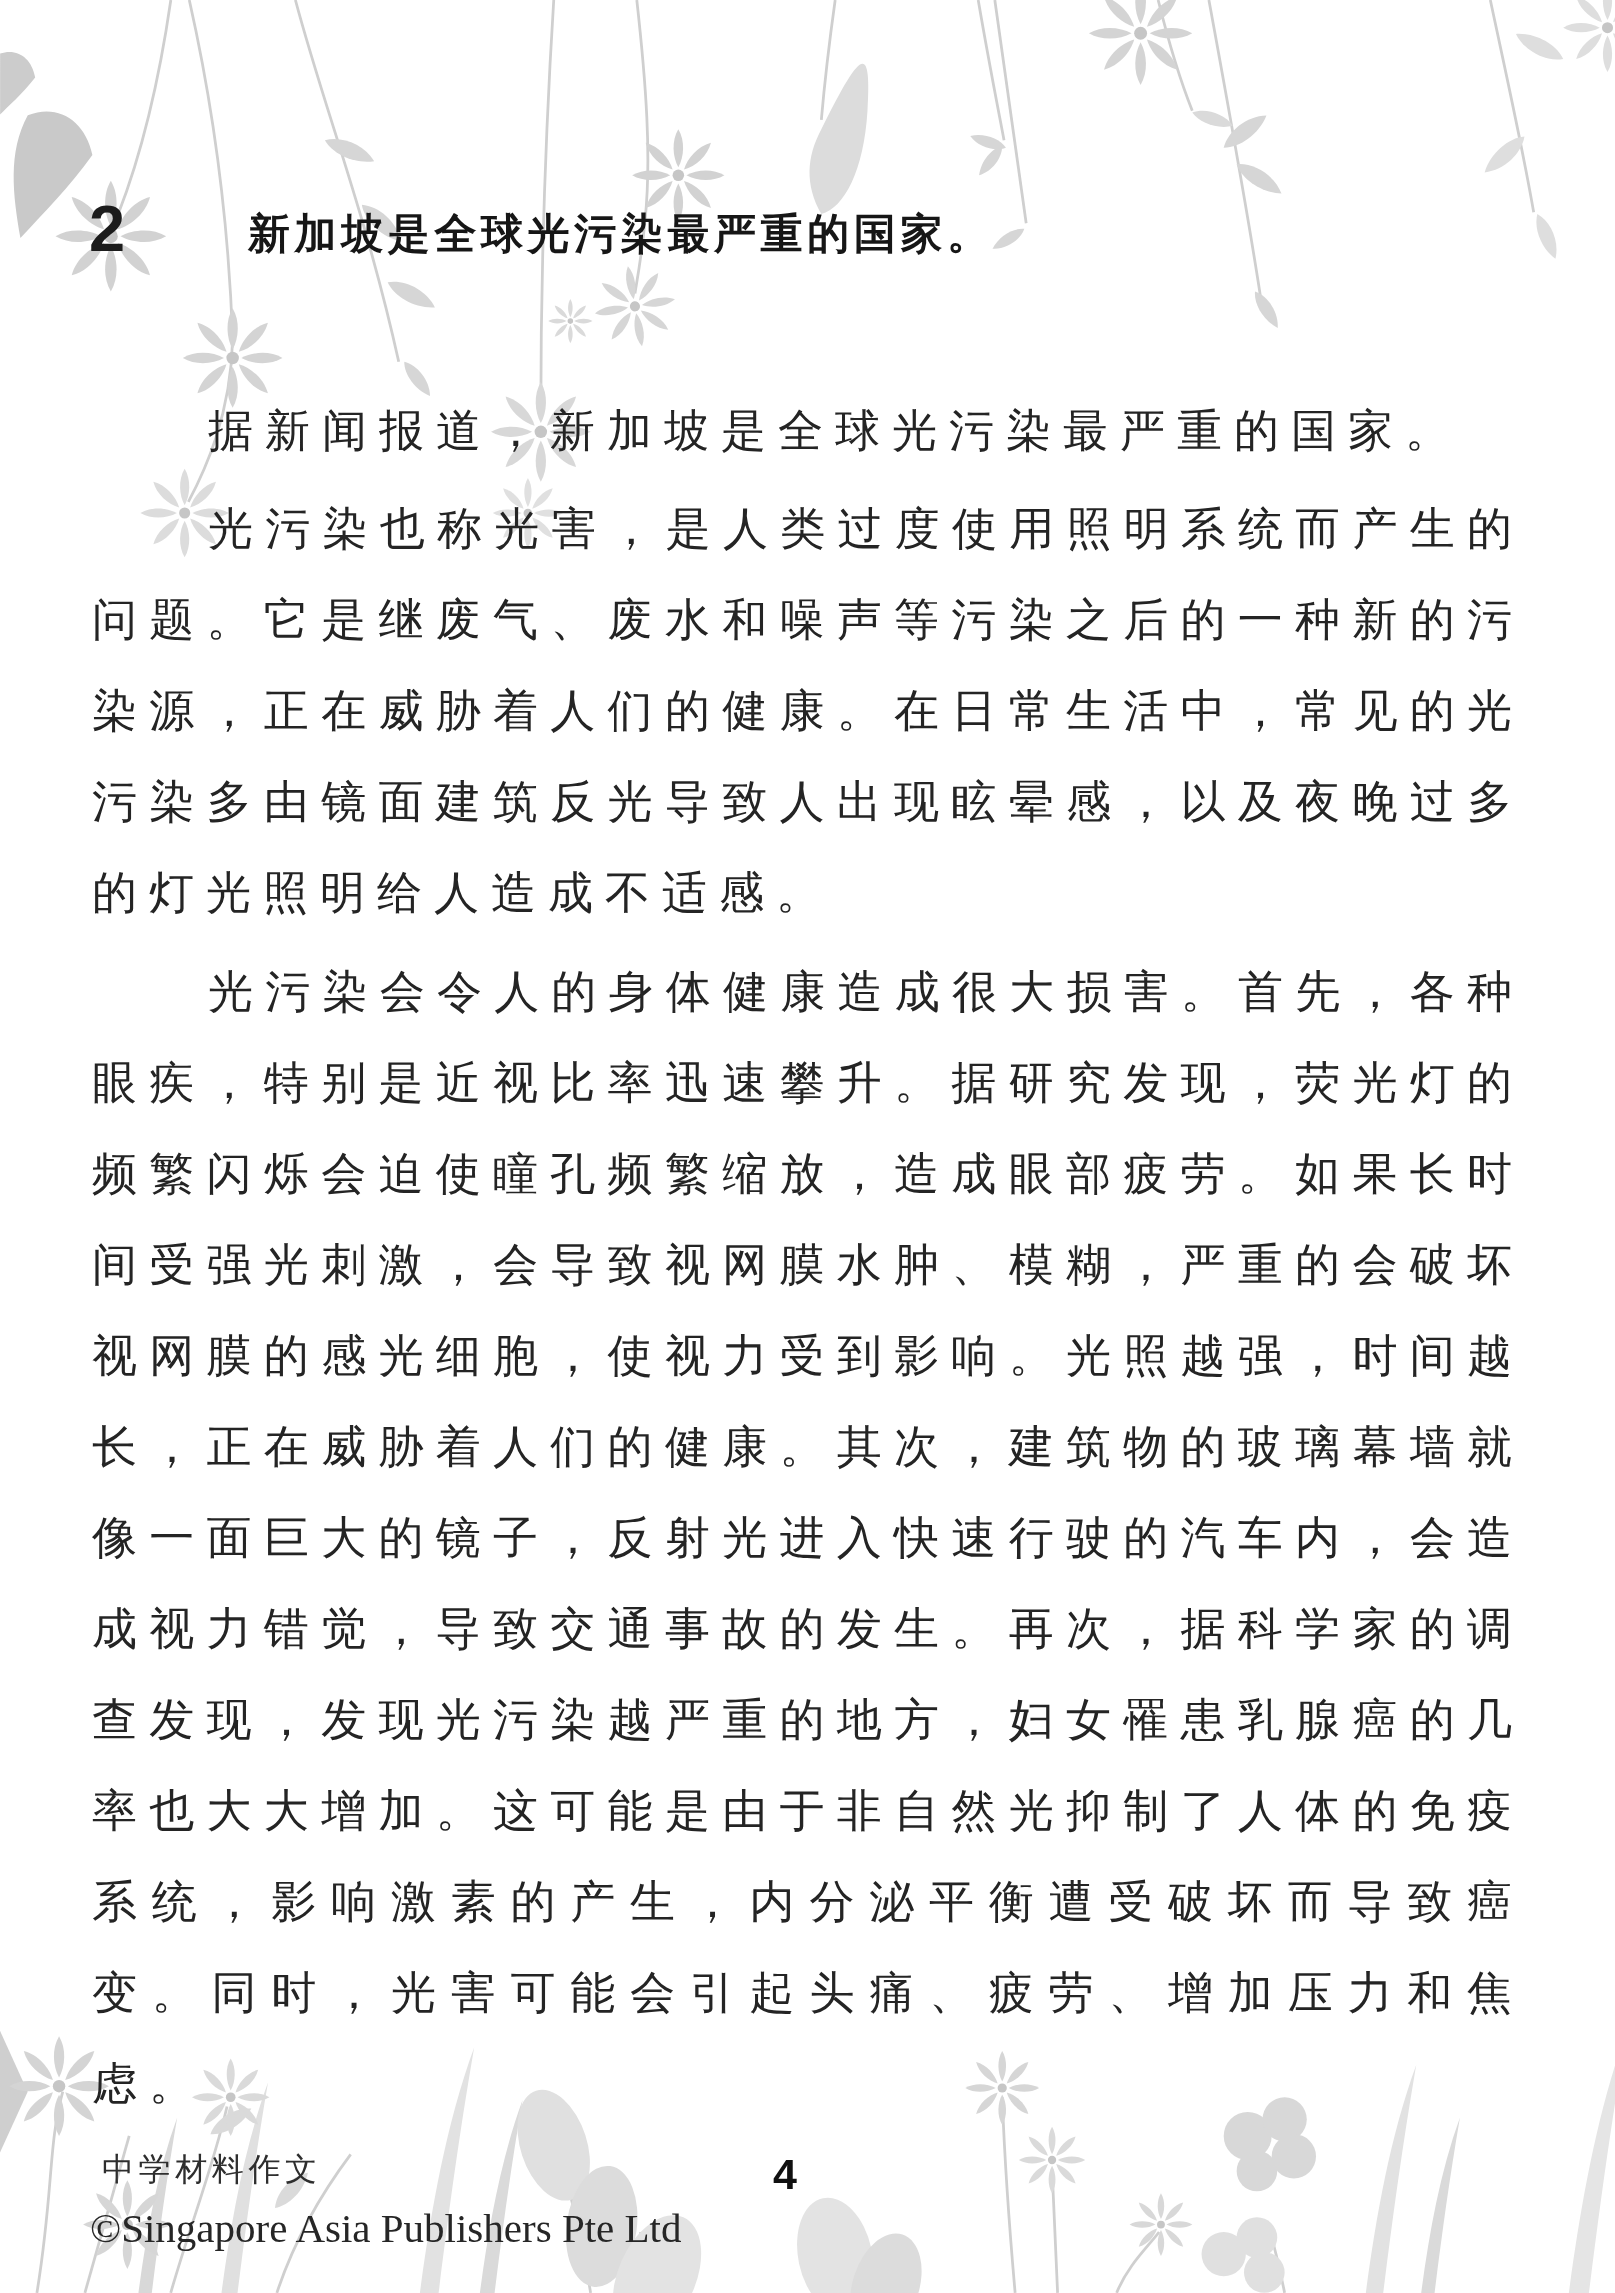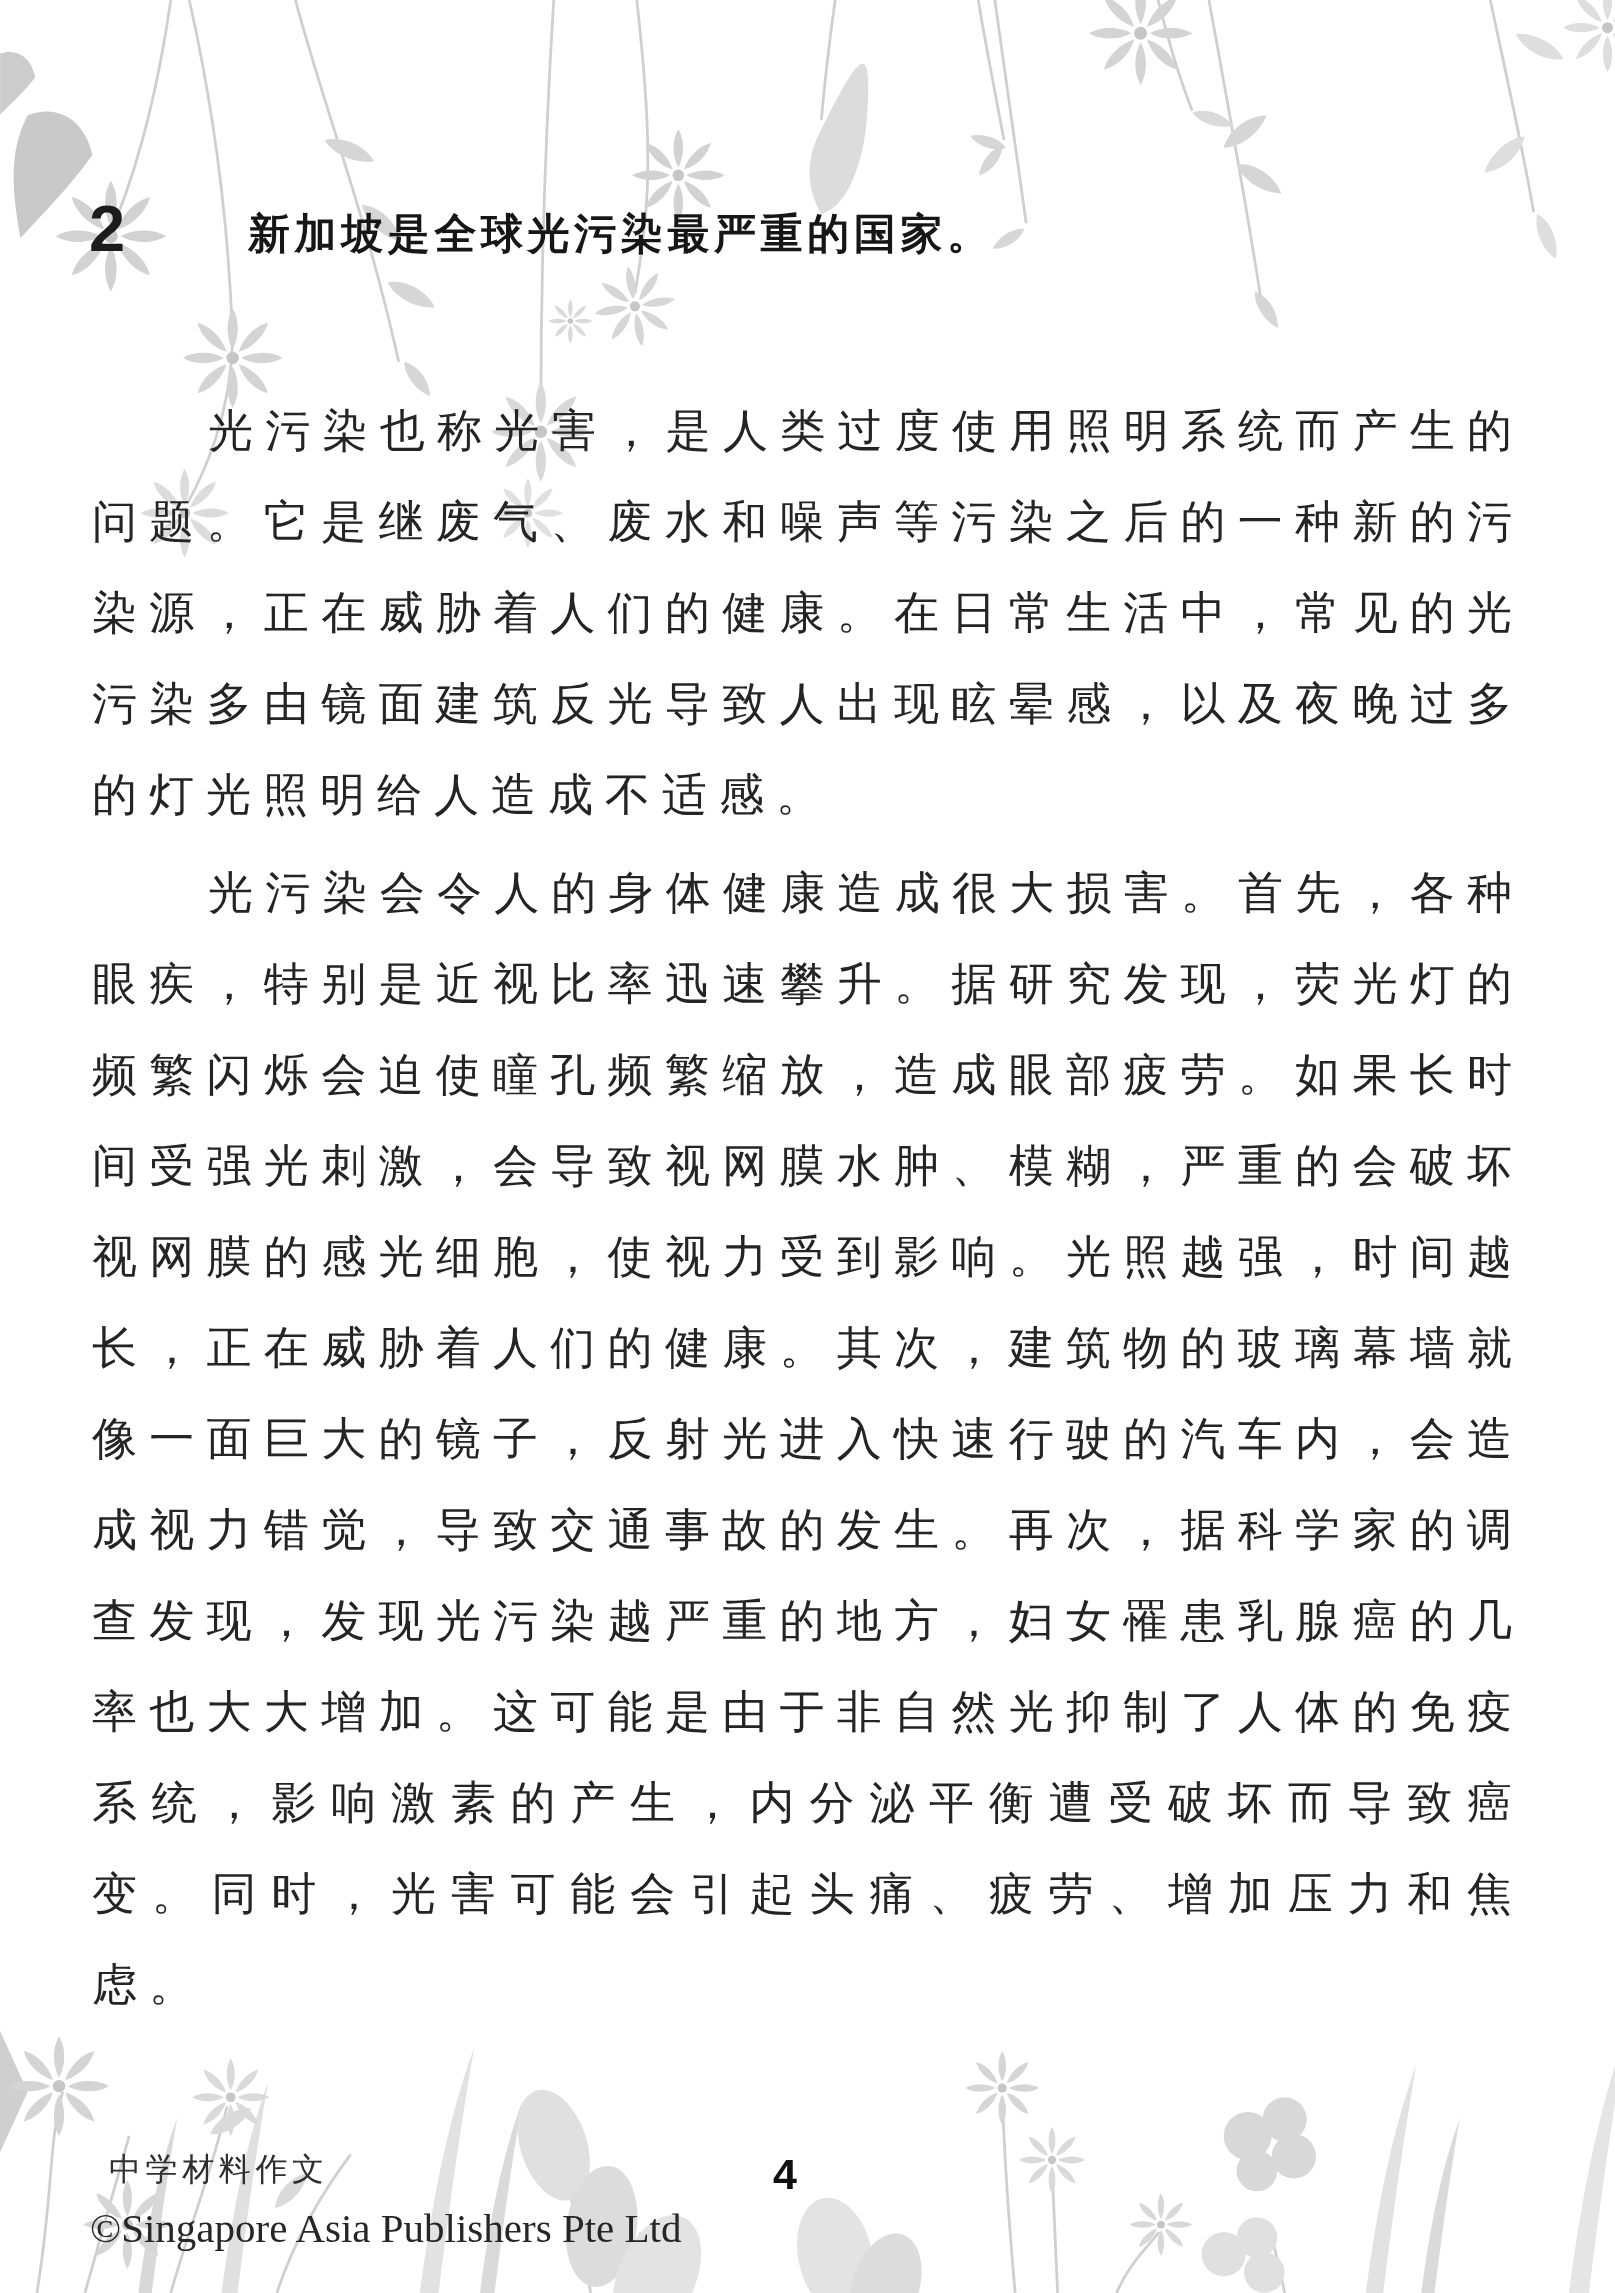--- a/index.html
+++ b/index.html
@@ -31,21 +31,21 @@
   .qtext .qline { white-space:nowrap; }
 
   .article {
     position:absolute; left:92px; top:386px; width:1432px;
     font-size:45px; line-height:91px; letter-spacing:12px;
     text-align:justify; color:#242424;
   }
   .article p { margin:0 0 7.4px 0; text-indent:116px; }
 
   .footer-series {
-    position:absolute; left:109px; top:2152px;
+    position:absolute; left:102px; top:2152px;
     font-size:32px; letter-spacing:4.6px; color:#2e2e2e; line-height:1.1;
   }
   .footer-copy {
     position:absolute; left:90px; top:2206px;
     font-family:"Liberation Serif","DejaVu Serif",serif;
     font-size:41px; color:#262626; line-height:1.1;
   }
   .page-num {
     position:absolute; left:773px; top:2150px;
     font-family:"Liberation Sans","DejaVu Sans",sans-serif;
@@ -170,20 +170,21 @@
   </svg>
 
   <div class="question">
     <div class="qnum">2</div>
     <div class="qtext">
       <div class="qline">新加坡是全球光污染最严重的国家。</div>
     </div>
   </div>
 
   <div class="article">
+    <p>据新闻报道，新加坡是全球光污染最严重的国家。</p>
     <p>光污染也称光害，是人类过度使用照明系统而产生的问题。它是继废气、废水和噪声等污染之后的一种新的污染源，正在威胁着人们的健康。在日常生活中，常见的光污染多由镜面建筑反光导致人出现眩晕感，以及夜晚过多的灯光照明给人造成不适感。</p>
     <p>光污染会令人的身体健康造成很大损害。首先，各种眼疾，特别是近视比率迅速攀升。据研究发现，荧光灯的频繁闪烁会迫使瞳孔频繁缩放，造成眼部疲劳。如果长时间受强光刺激，会导致视网膜水肿、模糊，严重的会破坏视网膜的感光细胞，使视力受到影响。光照越强，时间越长，正在威胁着人们的健康。其次，建筑物的玻璃幕墙就像一面巨大的镜子，反射光进入快速行驶的汽车内，会造成视力错觉，导致交通事故的发生。再次，据科学家的调查发现，发现光污染越严重的地方，妇女罹患乳腺癌的几率也大大增加。这可能是由于非自然光抑制了人体的免疫系统，影响激素的产生，内分泌平衡遭受破坏而导致癌变。同时，光害可能会引起头痛、疲劳、增加压力和焦虑。</p>
   </div>
 
   <div class="footer-series">中学材料作文</div>
   <div class="footer-copy">©Singapore Asia Publishers Pte Ltd</div>
   <div class="page-num">4</div>
 
 </div>
 

